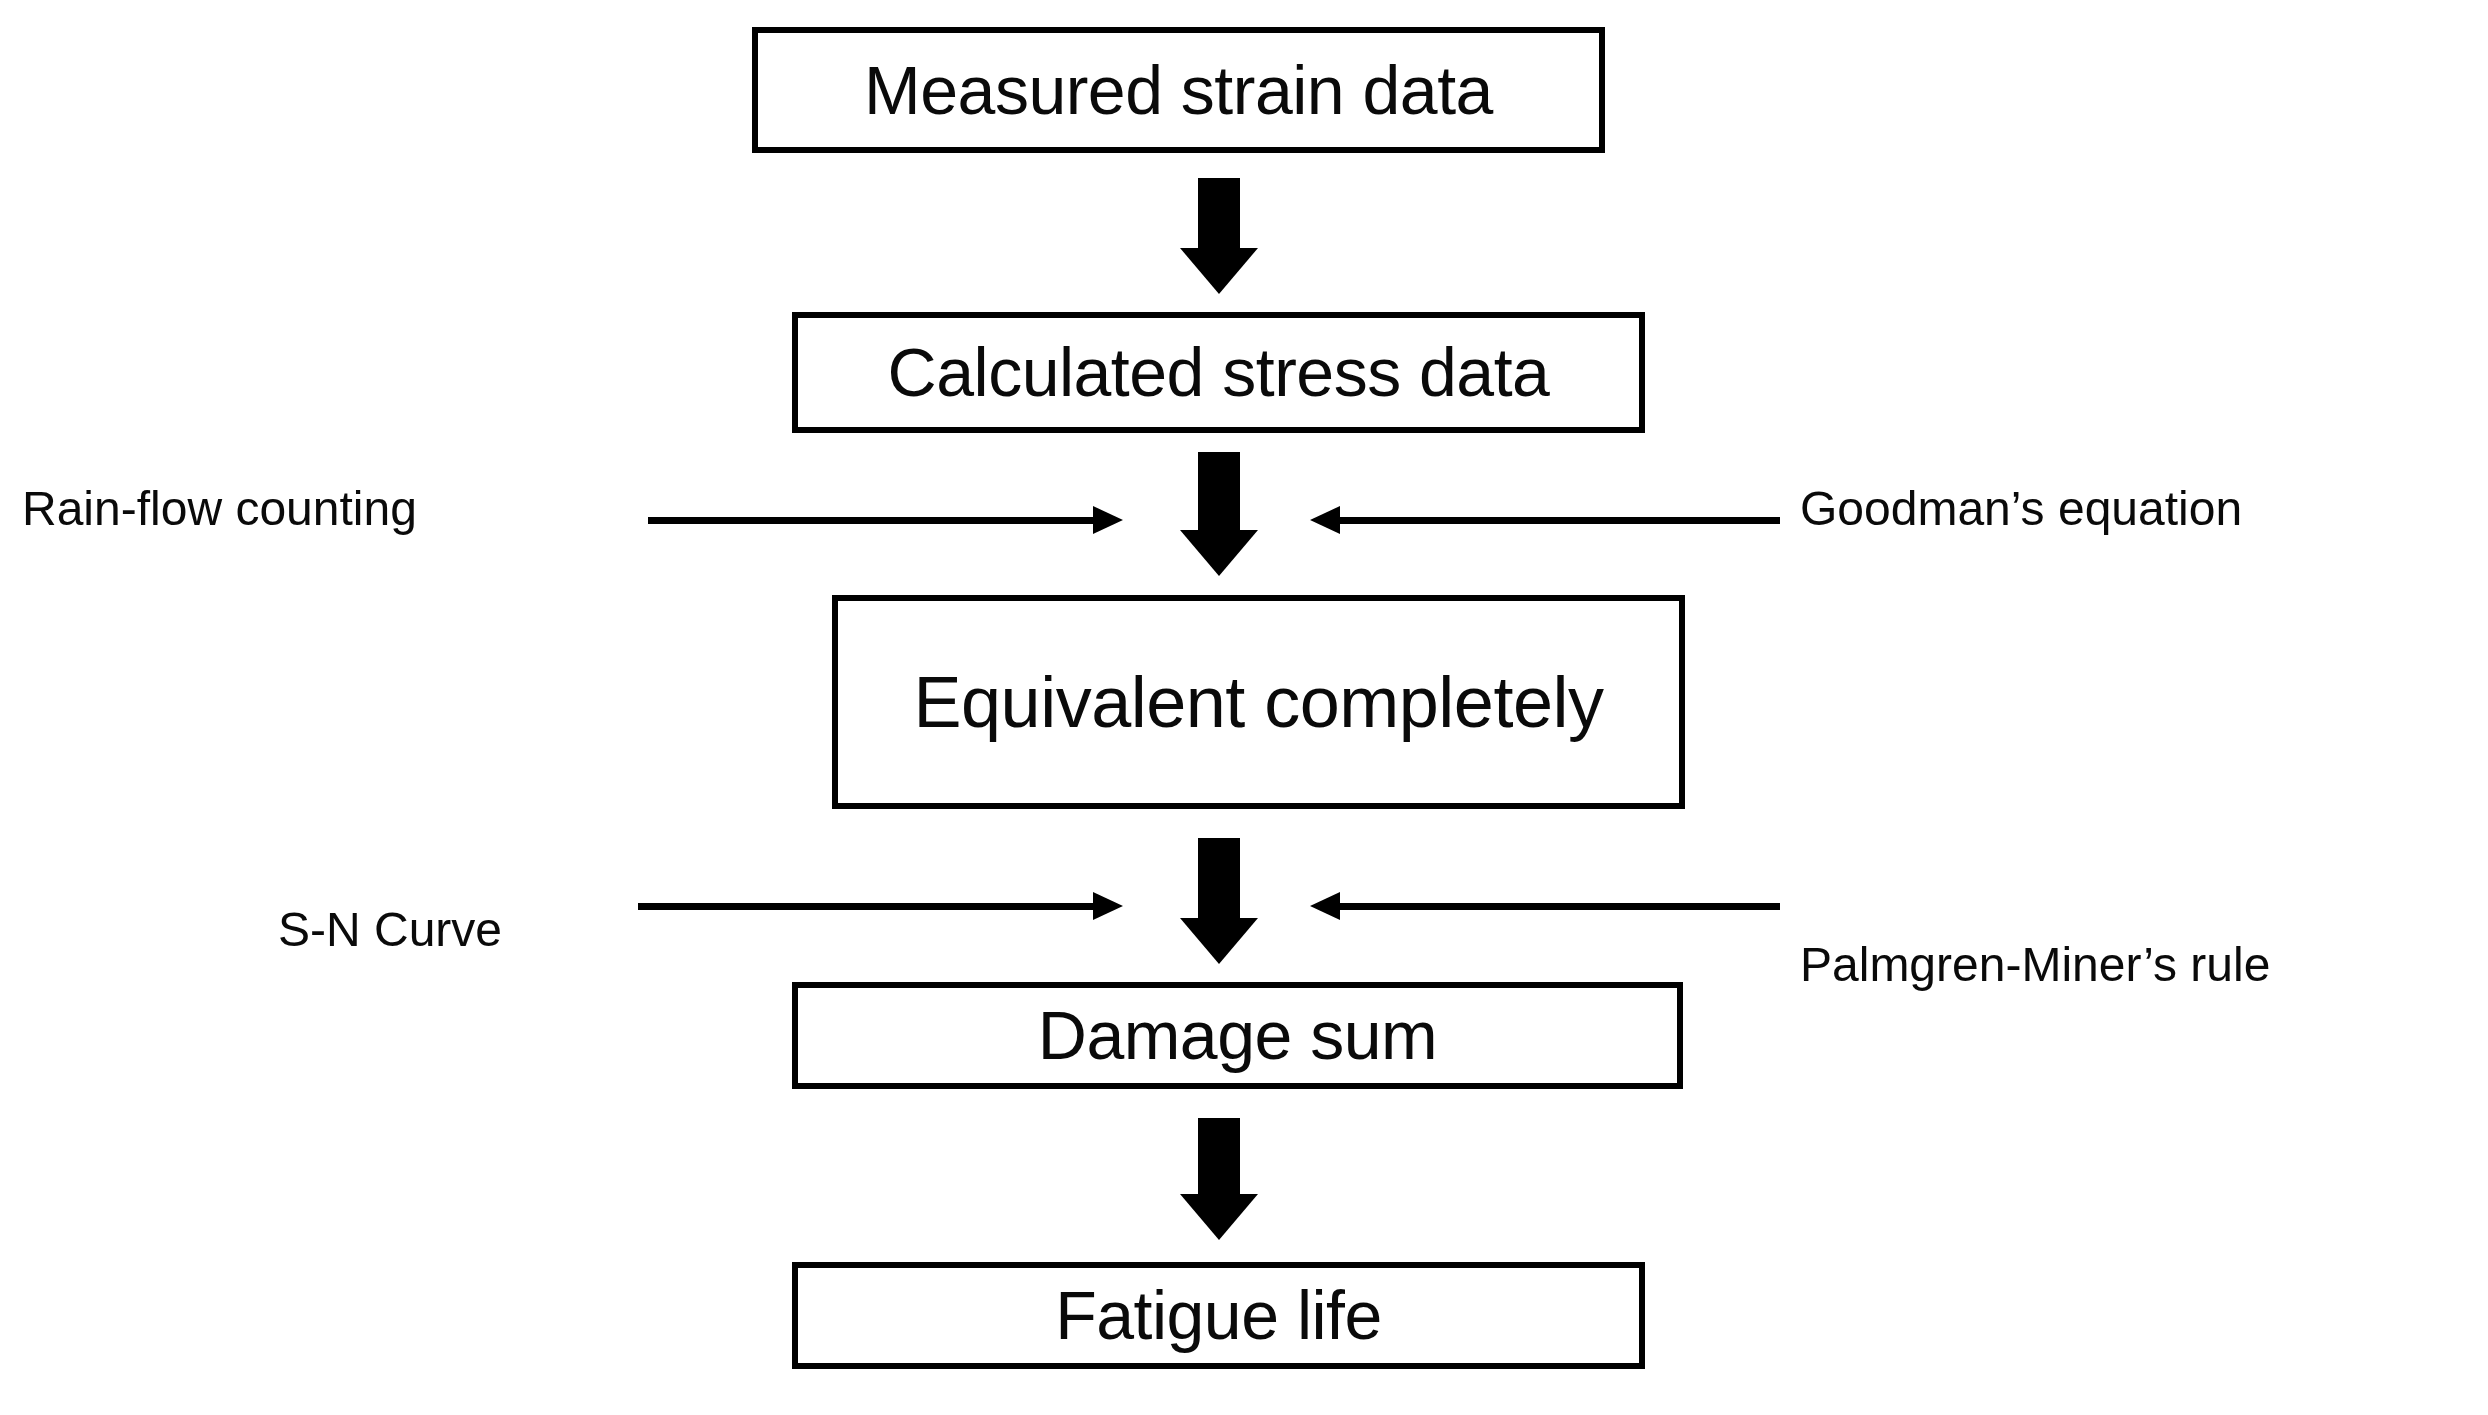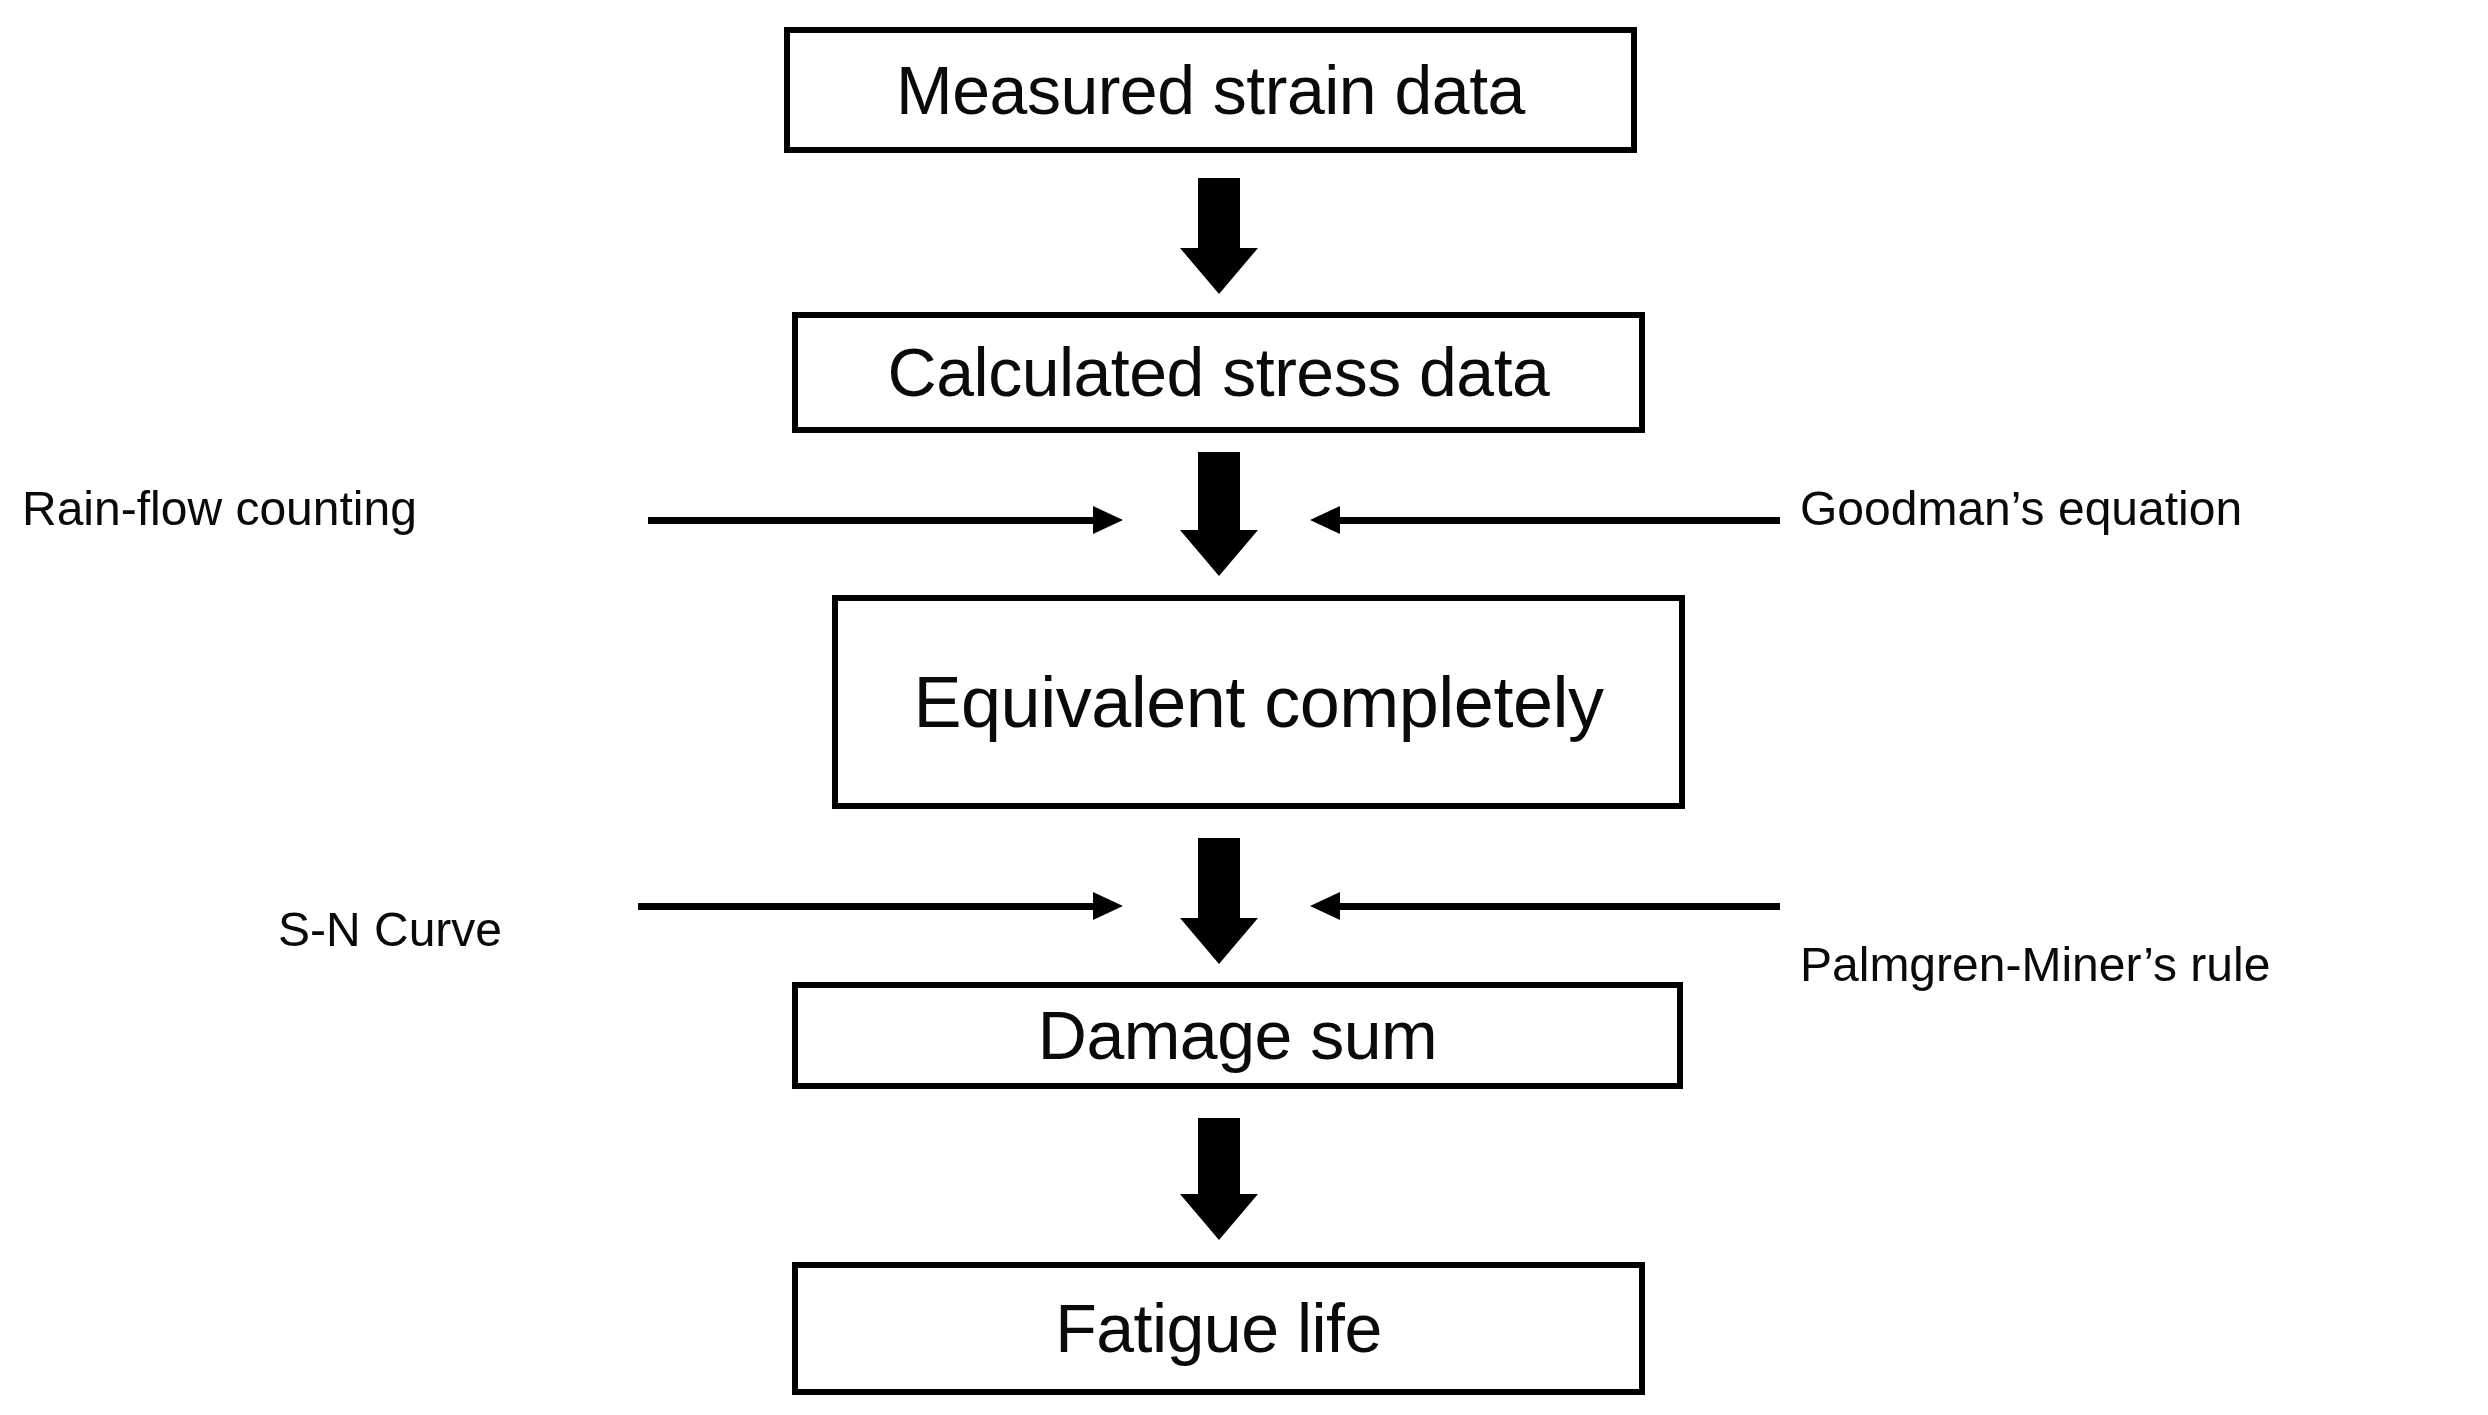--- a/index.html
+++ b/index.html
@@ -30,25 +30,25 @@
     justify-content: center;
     text-align: center;
     font-size: 68px;
     font-weight: 400;
     line-height: 1.12;
     letter-spacing: -0.5px;
     color: #0a0a0a;
   }
   .node .label { display: block; padding: 0 12px; }
 
-  #node-measured-strain   { left: 784px;  top: 27px;   width: 853px; height: 126px; }
+  #node-measured-strain   { left: 752px;  top: 27px;   width: 853px; height: 126px; }
   #node-calculated-stress { left: 792px;  top: 312px;  width: 853px; height: 121px; }
   #node-equivalent-stress { left: 792px;  top: 595px;  width: 853px; height: 214px; font-size: 72px; margin-left: 40px; }
   #node-damage-sum        { left: 792px;  top: 982px;  width: 891px; height: 107px; }
-  #node-fatigue-life      { left: 792px;  top: 1262px; width: 853px; height: 133px; }
+  #node-fatigue-life      { left: 792px;  top: 1262px; width: 853px; height: 107px; }
 
   
   .block-arrow {
     position: absolute;
     width: 78px;
   }
   .block-arrow .shaft {
     position: absolute;
     left: 18px;
     top: 0;

